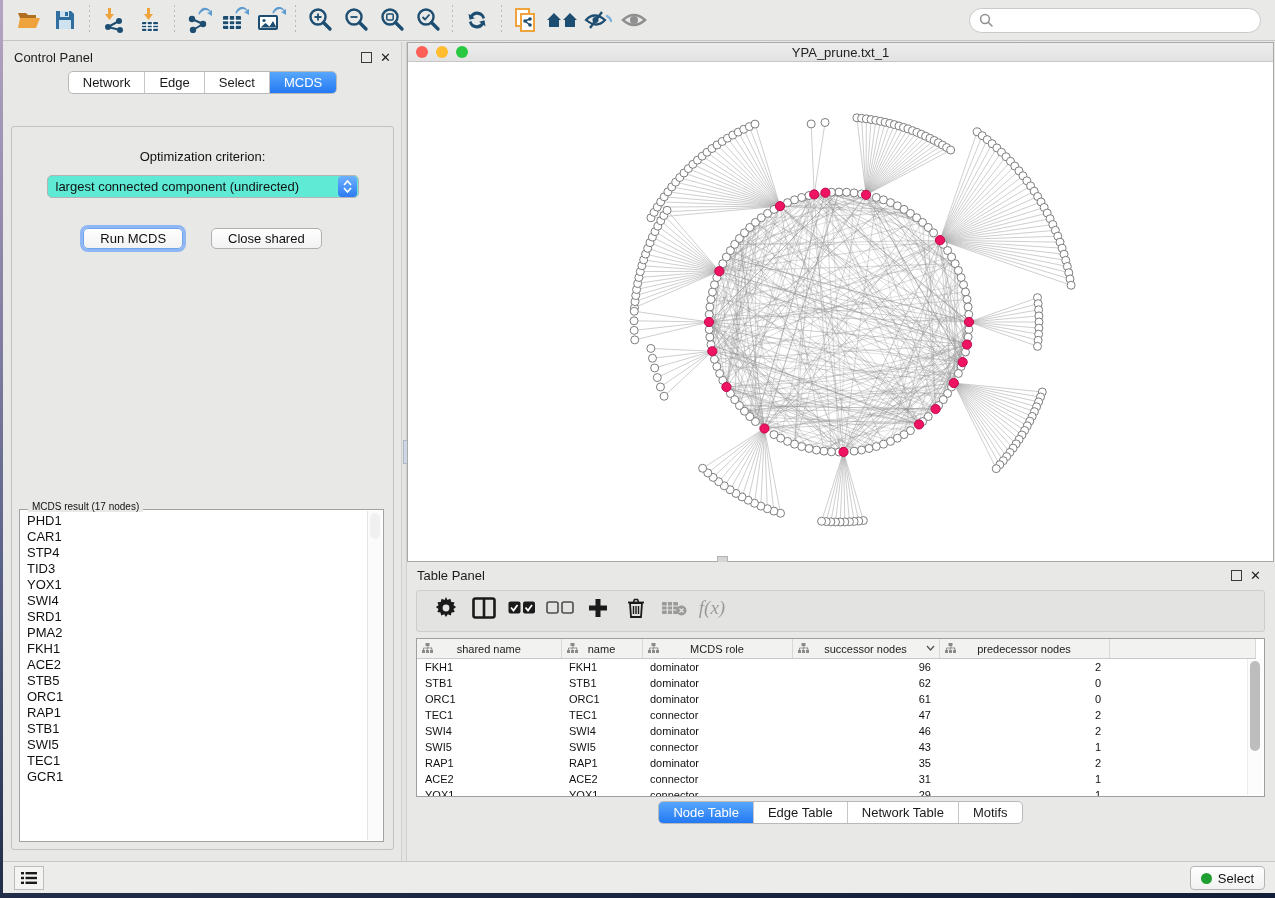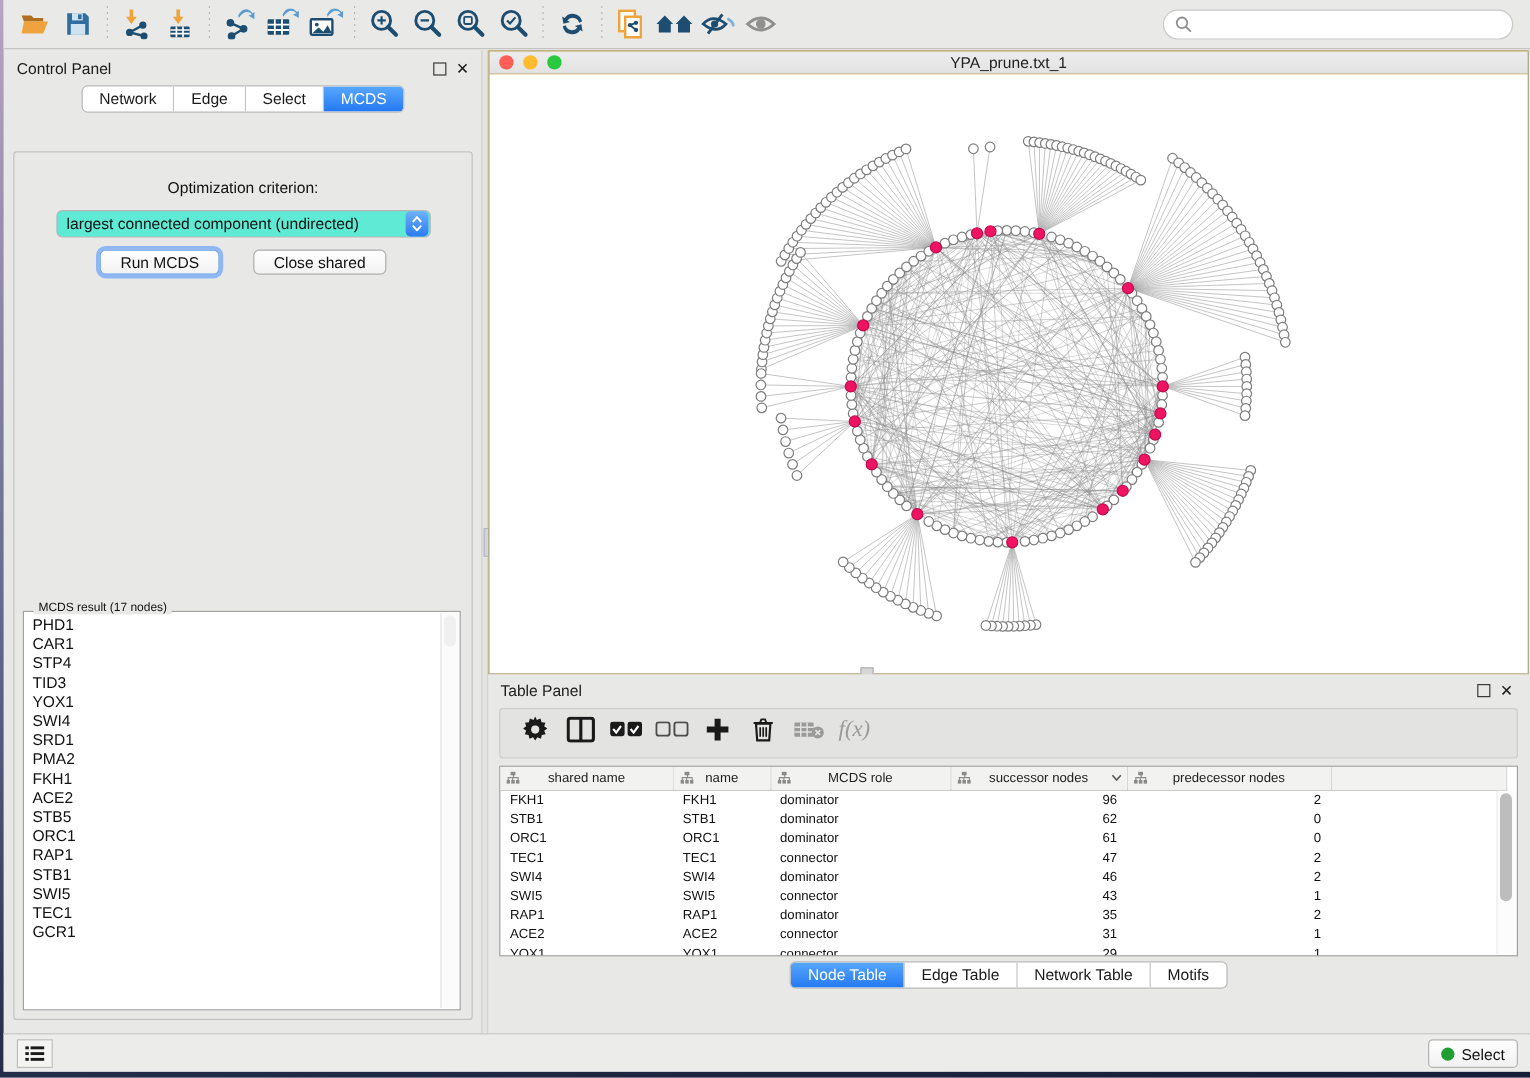--- a/index.html
+++ b/index.html
@@ -36,21 +36,21 @@
   .cp-tabs-row{display:flex;justify-content:center;margin-top:2px;position:relative;z-index:2;}
   .cp-content{position:absolute;left:7px;right:7px;top:84px;bottom:12px;
     border:1px solid #c2c2c2;border-radius:3px;background:#e8e8e7;}
   .opt-label{text-align:center;font-size:13px;color:#111;margin-top:22px;}
   .combo{margin:11px auto 0 auto;width:312px;height:23px;background:#5eead4;border:1px solid #b5b5b5;
     border-radius:5px;display:flex;align-items:center;box-sizing:border-box;}
   .combo .combo-text{flex:1;font-size:13px;color:#111;padding-left:8px;white-space:nowrap;overflow:hidden;}
   .combo .stepper{width:19px;height:21px;border-radius:4px;background:linear-gradient(#6eb1ff,#2c7bf3);
     margin-right:1px;display:flex;flex-direction:column;align-items:center;justify-content:center;gap:1px;}
   .combo .stepper svg{display:block;}
-  .btn-row{display:flex;justify-content:center;gap:28px;margin-top:10px;}
+  .btn-row{display:flex;justify-content:center;gap:28px;margin-top:30px;}
   .mac-btn{height:21px;background:linear-gradient(#ffffff,#f2f2f2);border:1px solid #b0b0b0;border-radius:5px;
     font-size:13px;color:#111;display:flex;align-items:center;padding:0 16px;}
   .mac-btn.focus-ring{box-shadow:0 0 0 3px rgba(95,157,250,.65);border-color:#6ea4ef;}
 
   .result-box{position:absolute;left:7px;right:9px;top:382px;bottom:7px;
     border:1px solid #a2a2a2;background:#fff;}
   .result-legend{position:absolute;top:-9px;left:8px;background:#e8e8e7;padding:0 4px;
     font-size:10px;color:#111;white-space:nowrap;}
   .result-list{position:absolute;left:1px;top:3px;bottom:1px;right:16px;overflow:hidden;
     font-size:13px;color:#111;padding-left:6px;line-height:16px;}

